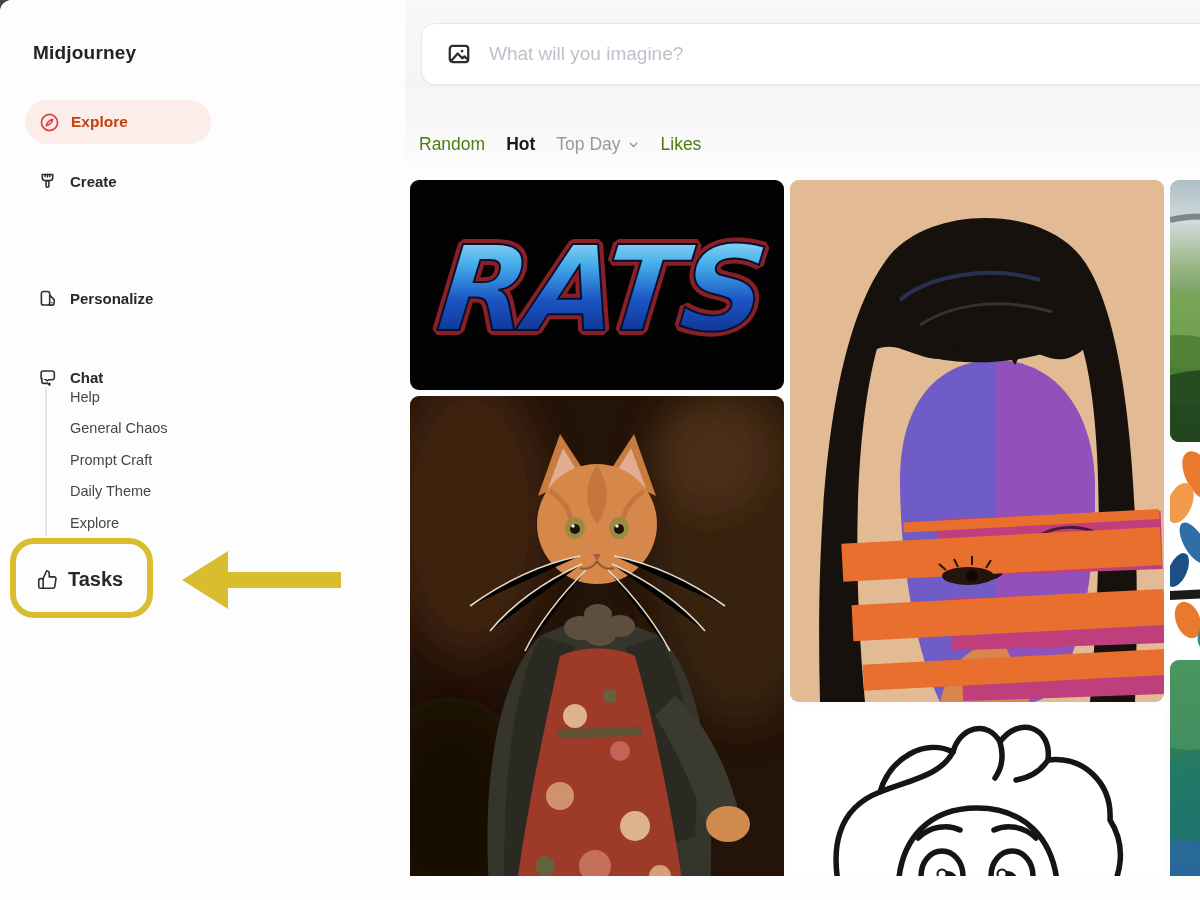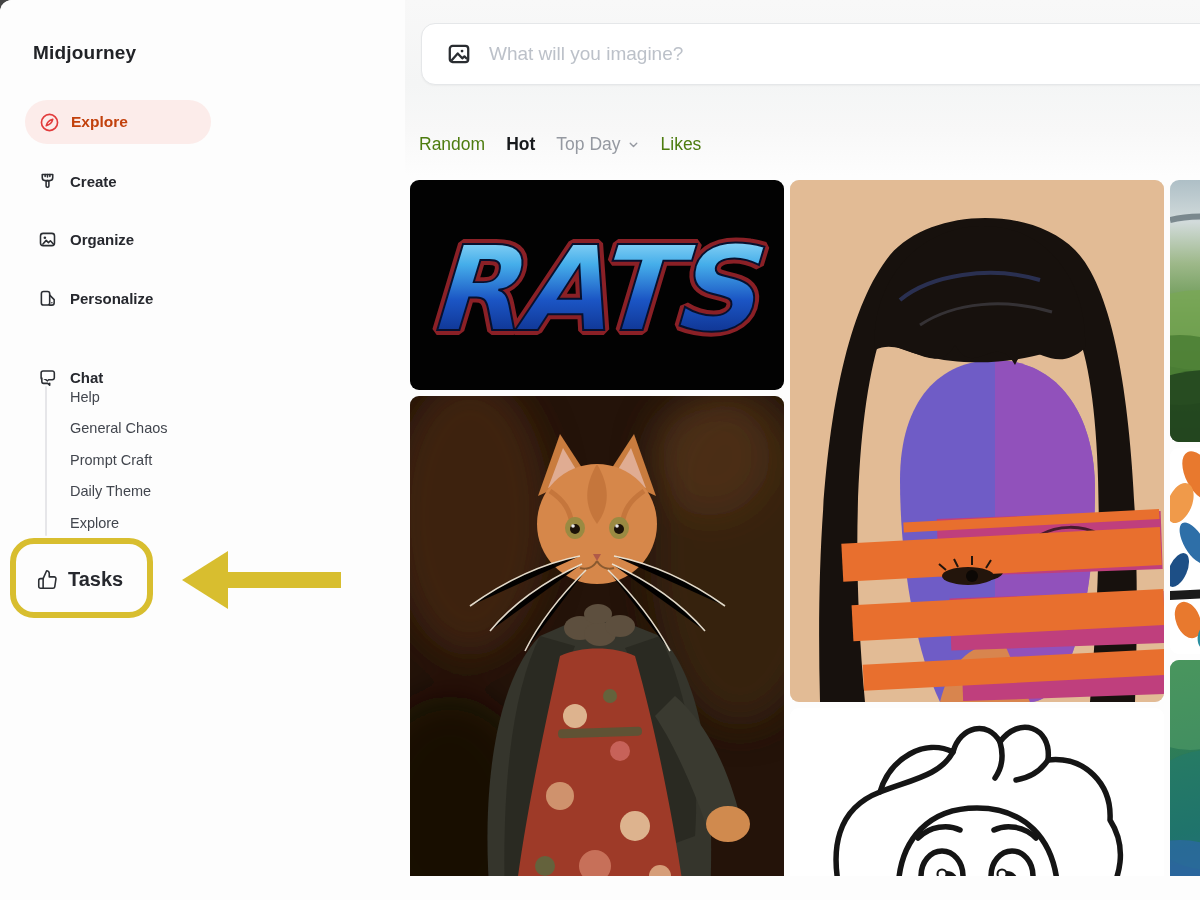--- a/index.html
+++ b/index.html
@@ -71,28 +71,20 @@
 
     <div class="nav-item" style="top:164px;">
       <svg class="nav-icon" viewBox="0 0 24 24" fill="none" stroke="#2b2e33" stroke-width="1.8" stroke-linecap="round" stroke-linejoin="round">
         <path d="M6 4 h12 v3.5 c0 2.2-1.6 3.5-3.4 3.5 h-5.2 C7.6 11 6 9.7 6 7.5 Z"></path>
         <path d="M9.3 4 v2.2 M12 4 v2.8 M14.7 4 v2.2"></path>
         <rect x="10.4" y="11" width="3.2" height="7.5" rx="1.4"></rect>
       </svg>
       <span class="label">Create</span>
     </div>
 
-    <div class="nav-item" style="top:222px;">
-      <svg class="nav-icon" viewBox="0 0 24 24" fill="none" stroke="#2b2e33" stroke-width="1.8" stroke-linecap="round" stroke-linejoin="round">
-        <rect x="4" y="5" width="16" height="14" rx="3"></rect>
-        <circle cx="9" cy="10" r="1.5" fill="#2b2e33" stroke="none"></circle>
-        <path d="M6.8 17.2 L10.5 13 l2.6 2.6 2.2-2.2 3.9 4.3"></path>
-      </svg>
-      <span class="label">Organize</span>
-    </div>
 
     <div class="nav-item" style="top:281px;">
       <svg class="nav-icon" viewBox="0 0 24 24" fill="none" stroke="#2b2e33" stroke-width="1.8" stroke-linecap="round" stroke-linejoin="round">
         <rect x="5" y="4" width="9.5" height="15.5" rx="2.5"></rect>
         <path d="M14.5 8.2 L19.6 13.3 V17 a2.6 2.6 0 0 1-2.6 2.6 h-2.5"></path>
         <circle cx="17" cy="16.8" r="0.9" fill="#2b2e33" stroke="none"></circle>
       </svg>
       <span class="label">Personalize</span>
     </div>
 

